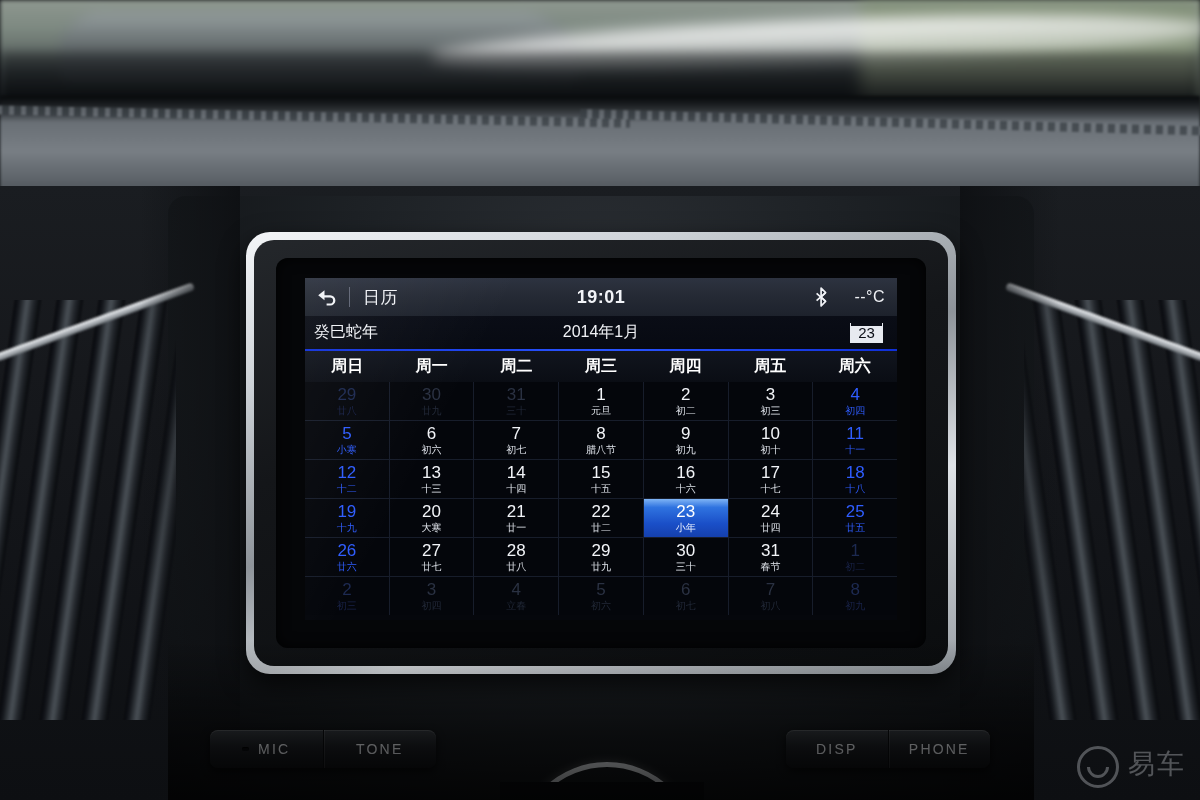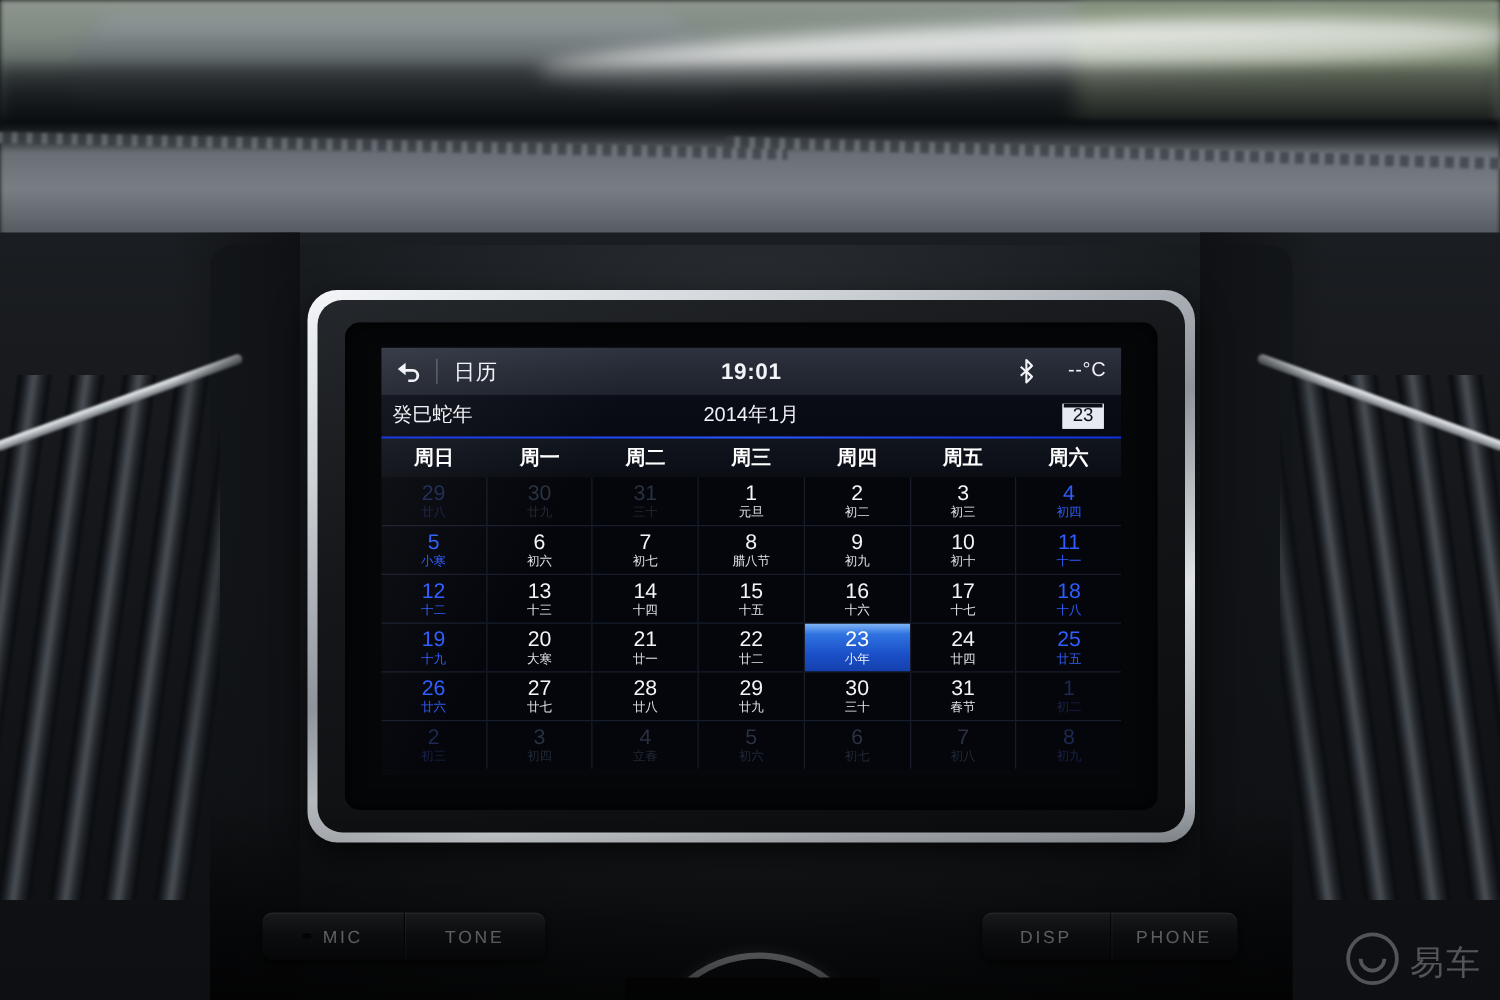--- a/index.html
+++ b/index.html
@@ -136,21 +136,21 @@
   .hbtn{flex:1;height:100%;display:flex;align-items:center;justify-content:center;
     color:#e6e9ed;font-size:14px;letter-spacing:2.2px;position:relative;}
   .hbtn + .hbtn{border-left:1px solid #0a0c0e;box-shadow:inset 1px 0 0 rgba(255,255,255,.10);}
   .mic-dot{width:7px;height:4px;border-radius:2px;background:#0b0d10;
     box-shadow:inset 0 1px 1px rgba(0,0,0,.9);margin-right:9px;}
   .knob-arc{position:absolute;left:516px;top:762px;width:172px;height:172px;border-radius:50%;
     border:5px solid #e9edf1;box-shadow:0 0 10px rgba(255,255,255,.25);}
   .knob-cover{position:absolute;left:500px;top:782px;width:204px;height:30px;background:#0b0d10;}
 
   
-  .watermark{position:absolute;right:14px;bottom:12px;display:flex;align-items:flex-end;gap:9px;
+  .watermark{position:absolute;right:14px;bottom:12px;display:flex;align-items:flex-start;gap:9px;
     opacity:.32;}
   .wm-ring{width:36px;height:36px;border-radius:50%;border:3px solid #dfe3e8;position:relative;}
   .wm-ring:after{content:"";position:absolute;left:7px;top:7px;width:16px;height:16px;
     border-radius:50%;border:3px solid #dfe3e8;border-top-color:transparent;border-right-color:transparent;
     transform:rotate(-45deg);}
   .wm-text{font-size:27px;color:#e3e7ec;letter-spacing:2px;}
 </style>
 </head>
 <body>
 

